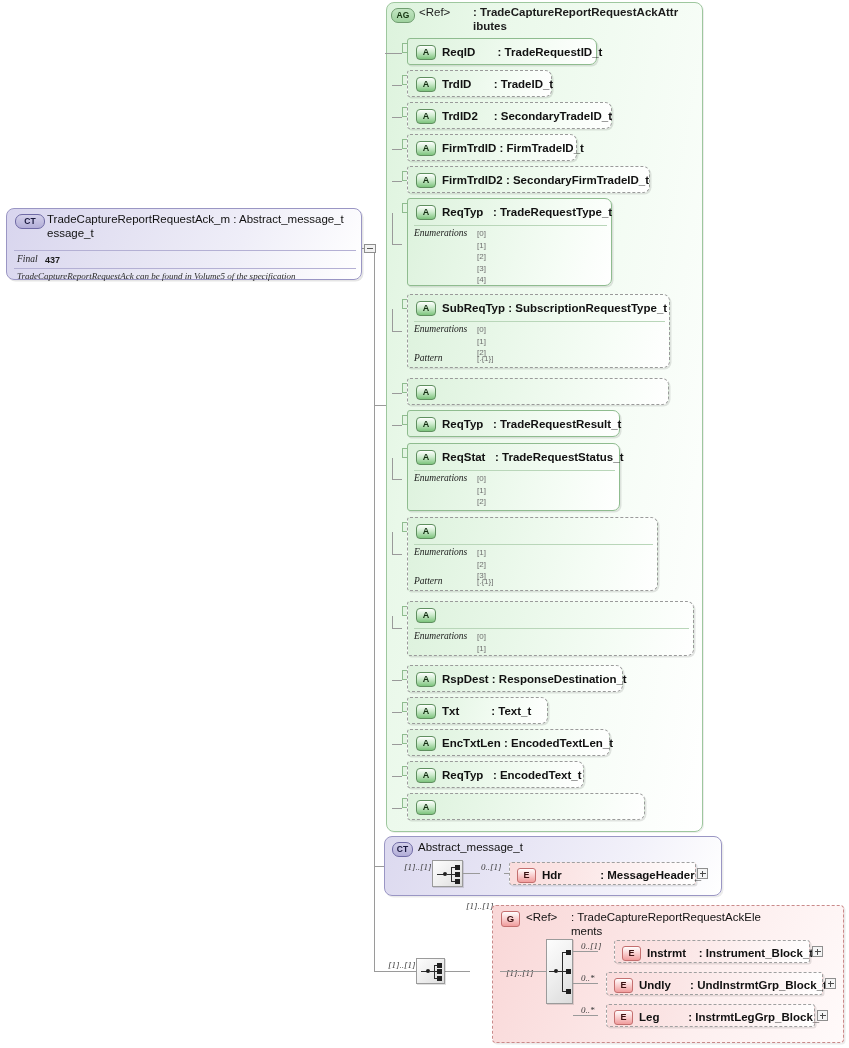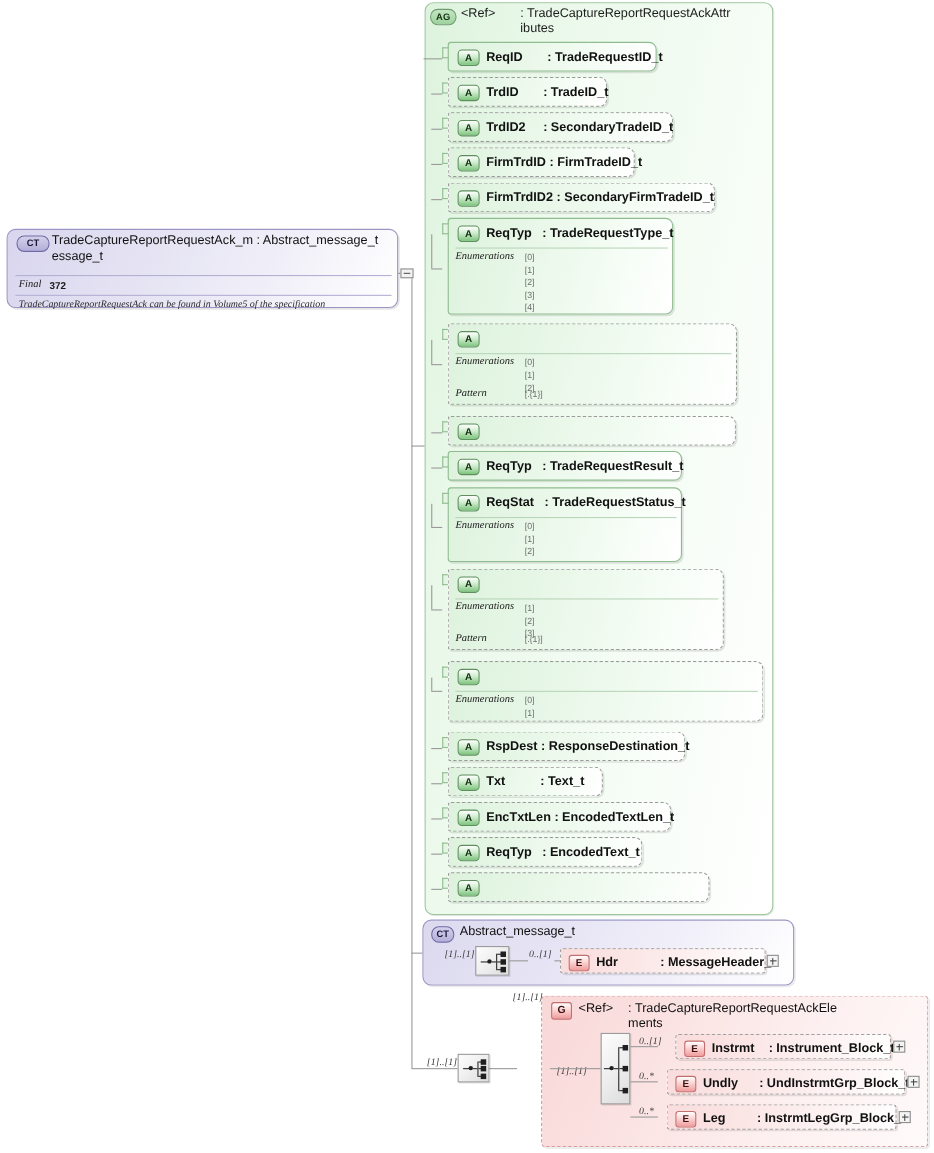--- a/index.html
+++ b/index.html
@@ -190,30 +190,30 @@
 
   <div class="ln lnv abs" style="left:398px;top:53px;height:752px;"></div>
 </div>
 
 <div class="box ct-box" style="left:6px;top:208px;width:356px;height:72px;">
   <div class="ct-badge" style="left:8px;top:5px;width:30px;">CT</div>
   <div class="ct-title" style="left:40px;top:4px;width:310px;">TradeCaptureReportRequestAck_m : Abstract_message_t
 essage_t</div>
   <div class="ct-sep" style="left:7px;top:41px;width:342px;"></div>
   <div class="ct-key" style="left:10px;top:45px;">Final</div>
-  <div class="ct-val" style="left:38px;top:46px;">372</div>
+  <div class="ct-val" style="left:38px;top:46px;">437</div>
   <div class="ct-sep" style="left:7px;top:59px;width:342px;"></div>
   <div class="ct-doc" style="left:10px;top:62px;">TradeCaptureReportRequestAck can be found in Volume5 of the specification</div>
 </div>
 <div class="collapse-box" style="left:364px;top:244px;"></div>
 
 <div class="box ag-container" style="left:386px;top:2px;width:317px;height:830px;">
   <div class="ag-badge" style="left:4px;top:5px;">AG</div>
   <div class="ag-title" style="left:32px;top:3px;width:40px;">&lt;Ref&gt;</div>
-  <div class="ag-title" style="left:86px;top:3px;width:228px;">: TradeCaptureReportRequestAckAttr
+  <div class="ag-title" style="left:86px;top:3px;width:228px;font-weight:bold;">: TradeCaptureReportRequestAckAttr
 ibutes</div>
 </div>
 
 <div class="notch" style="left:402px;top:43px;"></div>
 <div class="attr req" style="left:407px;top:38px;width:190px;height:27px;">
   <div class="a-badge">A</div>
   <div class="a-name">ReqID       : TradeRequestID_t</div>
 </div>
 <div class="ln lnh abs" style="left:385px;top:53px;width:17px;"></div>
 
@@ -256,20 +256,21 @@
 [2]
 [3]
 [4]</div>
 </div>
 <div class="ln lnh abs" style="left:392px;top:244px;width:10px;"></div>
 <div class="ln lnv abs" style="left:392px;top:213px;height:31px;"></div>
 
 <div class="notch" style="left:402px;top:299px;"></div>
 <div class="attr opt" style="left:407px;top:294px;width:263px;height:74px;">
   <div class="a-badge">A</div>
+  <div class="a-name">SubReqTyp : SubscriptionRequestType_t</div>
   <div class="facet-sep" style="left:6px;top:26px;width:251px;"></div>
   <div class="facet-label" style="left:6px;top:29px;">Enumerations</div>
   <div class="facet-vals" style="left:69px;top:29px;">[0]
 [1]
 [2]</div>
   <div class="facet-label" style="left:6px;top:58px;">Pattern</div>
   <div class="facet-vals" style="left:69px;top:58px;">[.{1}]</div>
 </div>
 <div class="ln lnh abs" style="left:392px;top:331px;width:10px;"></div>
 <div class="ln lnv abs" style="left:392px;top:309px;height:22px;"></div>

